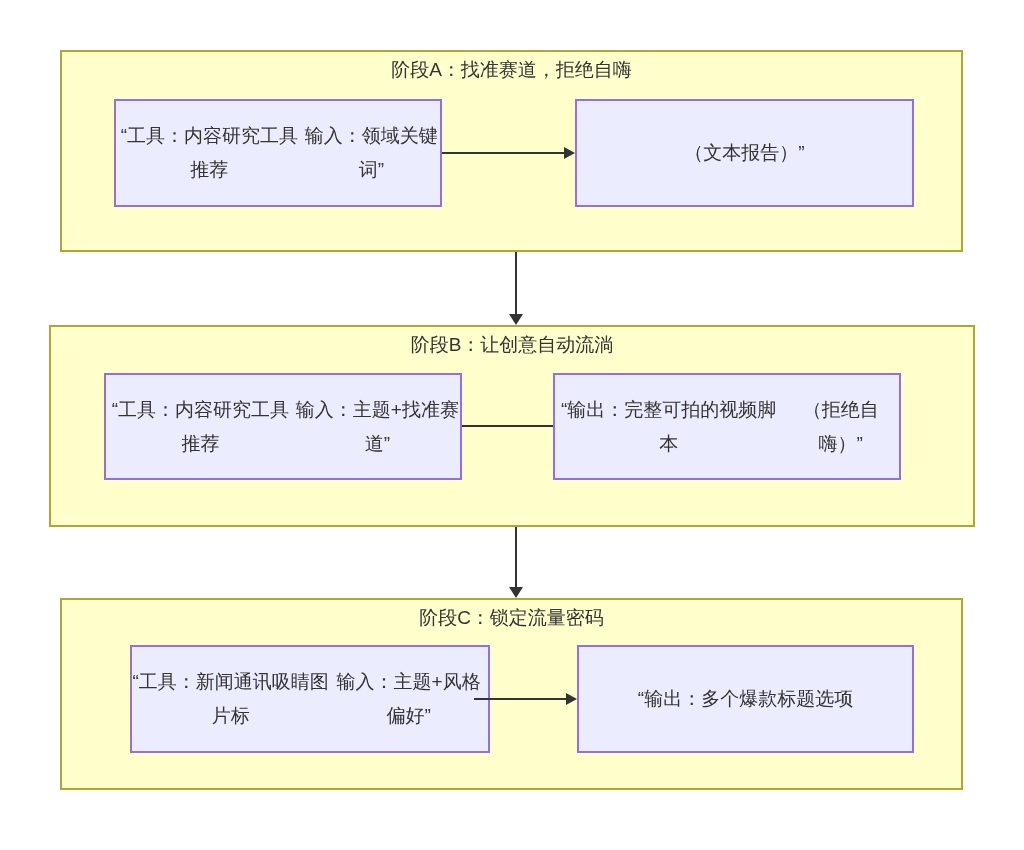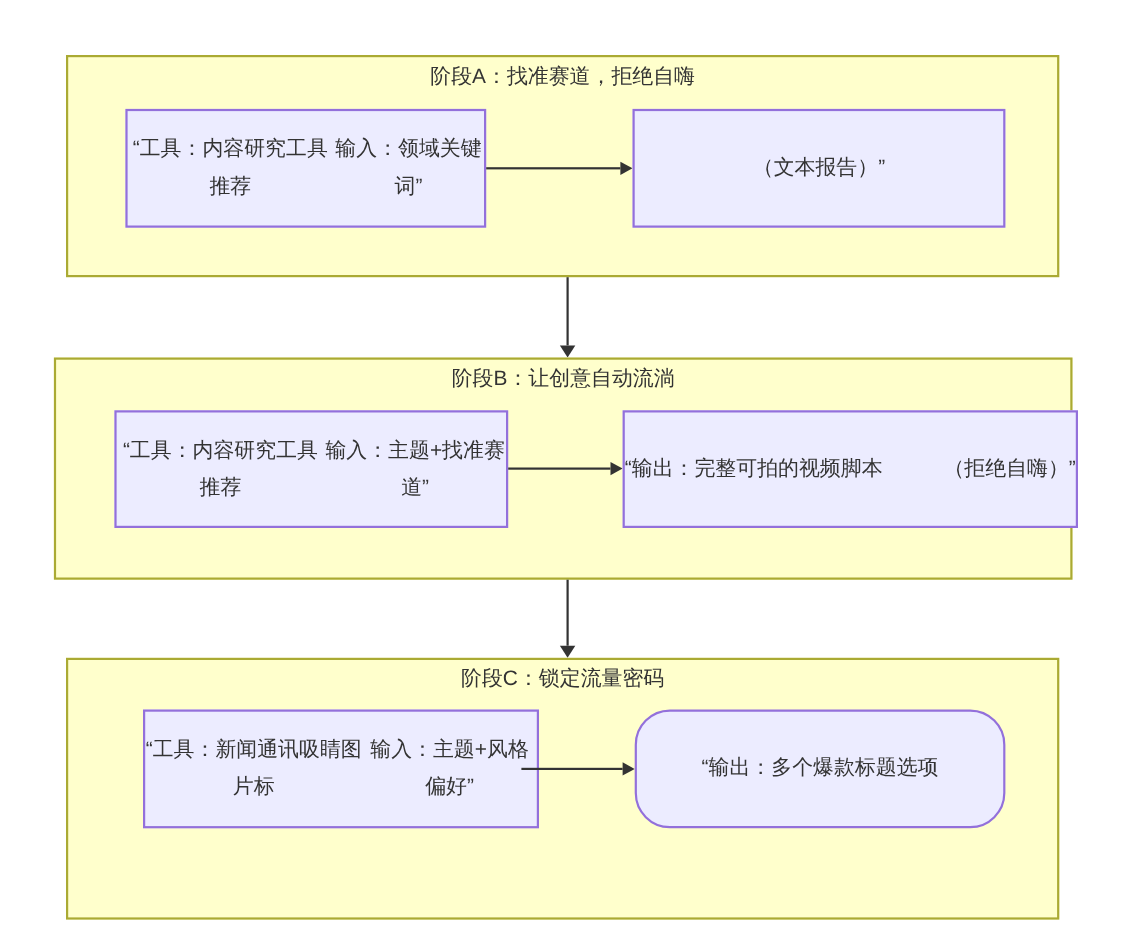--- a/index.html
+++ b/index.html
@@ -20,21 +20,21 @@
     background:#ffffff;
     overflow:hidden;
   }
   .stage{
     position:absolute;
     background:var(--stage-fill);
     border:2px solid var(--stage-border);
   }
   .stage-a{left:60px;top:50px;width:903px;height:202px;}
   .stage-b{left:49px;top:325px;width:926px;height:202px;}
-  .stage-c{left:60px;top:598px;width:903px;height:238px;}
+  .stage-c{left:60px;top:598px;width:903px;height:192px;}
   .stage-title{
     position:absolute;
     top:6px;left:0;right:0;
     text-align:center;
     font-size:19px;
     line-height:24px;
     color:var(--text-color);
   }
   .node{
     position:absolute;
@@ -45,23 +45,23 @@
     justify-content:center;
     align-items:center;
     text-align:center;
     font-size:19px;
     line-height:34px;
     color:var(--text-color);
   }
   .stage-a .tool-node{left:52px;top:47px;width:328px;height:108px;}
   .stage-a .output-node{left:513px;top:47px;width:339px;height:108px;}
   .stage-b .tool-node{left:53px;top:46px;width:358px;height:107px;}
-  .stage-b .output-node{left:515px;top:46px;width:414px;height:107px;justify-content:space-between;}
+  .stage-b .output-node{left:502px;top:46px;width:348px;height:107px;}
   .stage-c .tool-node{left:52px;top:45px;width:360px;height:108px;margin-left:16px;}
-  .stage-c .output-node{left:515px;top:45px;width:337px;height:108px;border-radius:32px;}
+  .stage-c .output-node{left:515px;top:45px;width:337px;height:108px;}
   .h-arrow{
     position:absolute;
     display:flex;
     align-items:center;
     height:12px;
   }
   .stage-a .h-arrow{left:380px;top:95px;width:133px;}
   .stage-b .h-arrow{left:411px;top:93px;width:104px;}
   .stage-c .h-arrow{left:412px;top:93px;width:103px;}
   .h-arrow .arrow-line{flex:1;height:2px;background:var(--arrow-color);}

